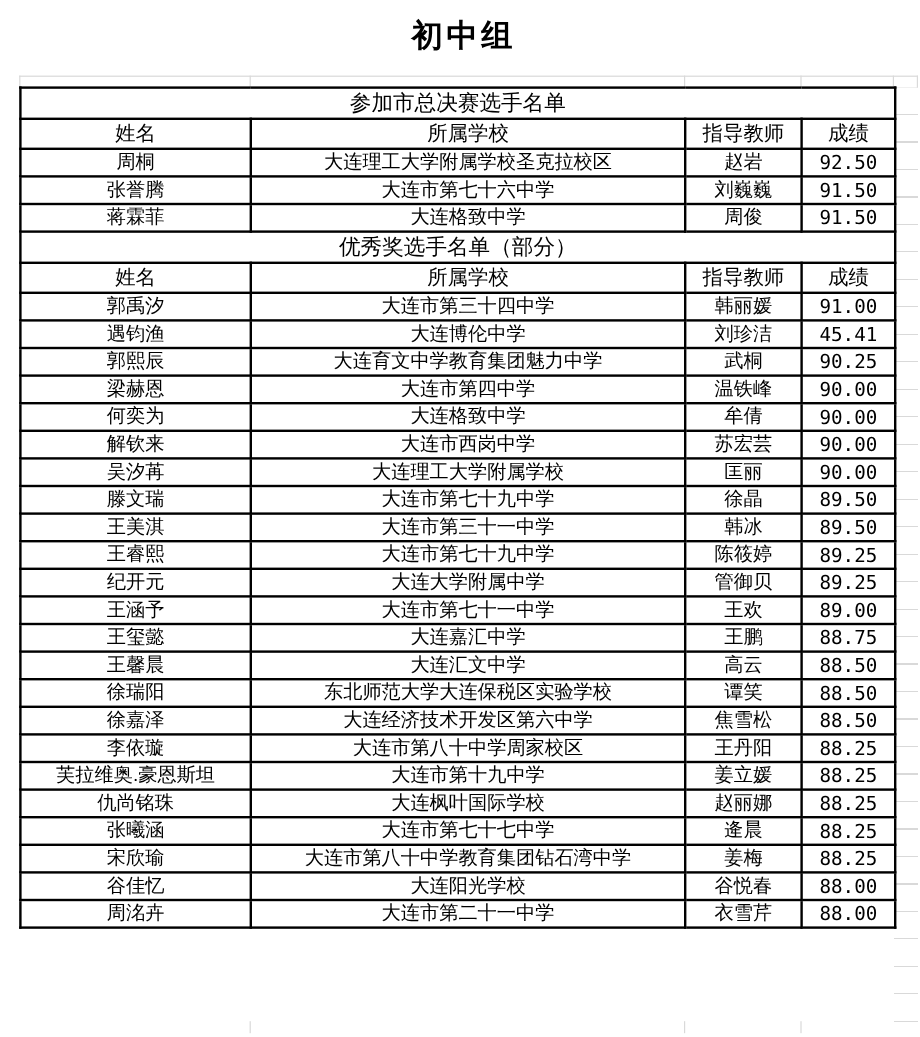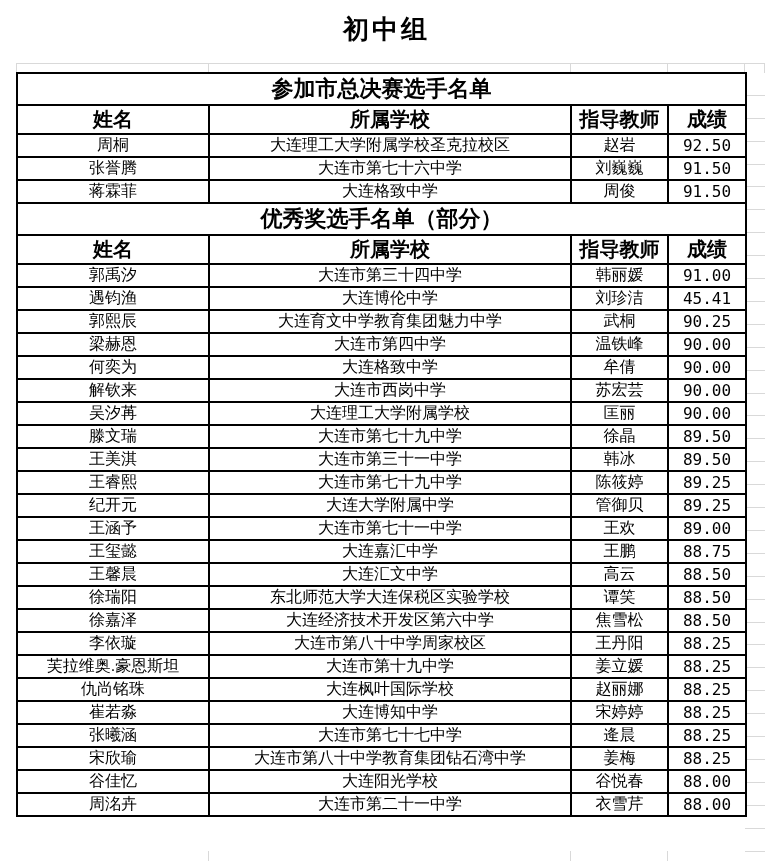--- a/index.html
+++ b/index.html
@@ -67,27 +67,27 @@
   table.results td {
     border: 2px solid var(--border, #000000);
     height: 20.9px;
     padding: 0;
     vertical-align: middle;
     text-align: center;
     white-space: nowrap;
     overflow: visible;
   }
   tr.section-title-row td {
-    font-weight: bold;
-    font-size: 22px;
+    font-weight: normal;
+    font-size: 18px;
     margin-top: 28px;
   }
   tr.header-row td {
-    font-weight: bold;
-    font-size: 20px;
+    font-weight: normal;
+    font-size: 17px;
   }
   tr.data-row td {
     font-size: 16px;
   }
   td.score-cell {
     text-align: left;
     padding-left: 9px;
     font-family: "DejaVu Sans Mono", monospace;
     font-size: 15px;
   }
@@ -261,26 +261,20 @@
         <td class="teacher-cell">姜立媛</td>
         <td class="score-cell">88.25</td>
       </tr>
       <tr class="data-row">
         <td class="name-cell">仇尚铭珠</td>
         <td class="school-cell">大连枫叶国际学校</td>
         <td class="teacher-cell">赵丽娜</td>
         <td class="score-cell">88.25</td>
       </tr>
       <tr class="data-row">
-        <td class="name-cell">崔若淼</td>
-        <td class="school-cell">大连博知中学</td>
-        <td class="teacher-cell">宋婷婷</td>
-        <td class="score-cell">88.25</td>
-      </tr>
-      <tr class="data-row">
         <td class="name-cell">张曦涵</td>
         <td class="school-cell">大连市第七十七中学</td>
         <td class="teacher-cell">逄晨</td>
         <td class="score-cell">88.25</td>
       </tr>
       <tr class="data-row">
         <td class="name-cell">宋欣瑜</td>
         <td class="school-cell">大连市第八十中学教育集团钻石湾中学</td>
         <td class="teacher-cell">姜梅</td>
         <td class="score-cell">88.25</td>

